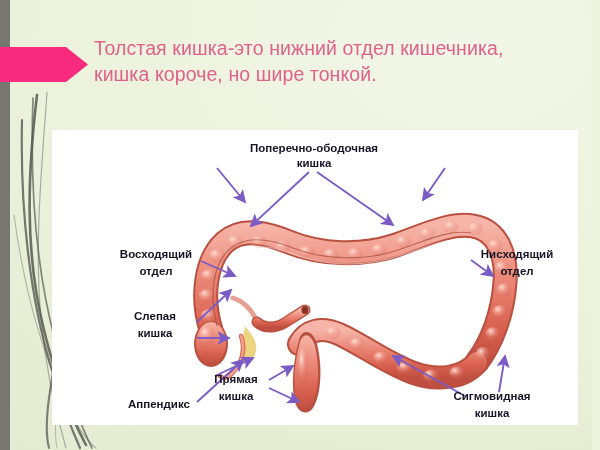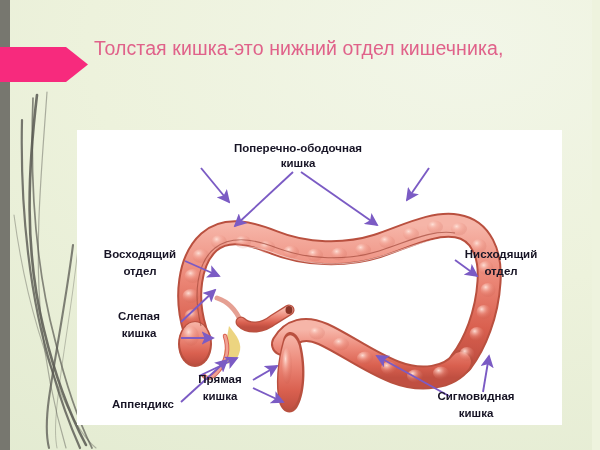--- a/index.html
+++ b/index.html
@@ -25,22 +25,23 @@
   
   .headline{
     position:absolute;left:94px;top:36px;width:470px;
     font-size:19.5px;line-height:25.5px;
     color:#e0628a;letter-spacing:.1px;
     font-family:"Liberation Sans","DejaVu Sans",sans-serif;
   }
   .headline div{white-space:nowrap;}
   
   .figure{
-    position:absolute;left:77px;top:130px;width:485px;height:295px;
+    position:absolute;left:52px;top:130px;width:485px;height:295px;
     background:#ffffff;
+    padding-left:41px;
   }
   .figure svg{display:block;width:485px;height:295px;}
   .lbl{
     font-family:"Liberation Sans","DejaVu Sans",sans-serif;
     font-size:11.5px;font-weight:bold;fill:#171425;
   }
 </style>
 </head>
 <body>
 
@@ -59,20 +60,21 @@
       <path d="M78 248 C 72 305, 62 358, 57 405 C 55 425, 55 438, 57 448" stroke-width="1.0" opacity=".35"></path>
     </g>
   </svg>
 
   <svg class="banner" viewBox="0 0 88 39" preserveAspectRatio="none">
     <polygon points="0,2 66,2 88,19.5 66,37 0,37" fill="#f72a7d"></polygon>
   </svg>
 
   <div class="headline">
     <div>Толстая кишка-это нижний отдел кишечника,</div>
+    <div>кишка короче, но шире тонкой.</div>
   </div>
 
   <div class="figure">
     <svg viewBox="0 0 485 295">
       <defs>
         <linearGradient id="colonG" x1="0" y1="0" x2="0" y2="1">
           <stop offset="0%" stop-color="#f6b5a8"></stop>
           <stop offset="38%" stop-color="#ec8878"></stop>
           <stop offset="75%" stop-color="#d9604f"></stop>
           <stop offset="100%" stop-color="#c04f41"></stop>

